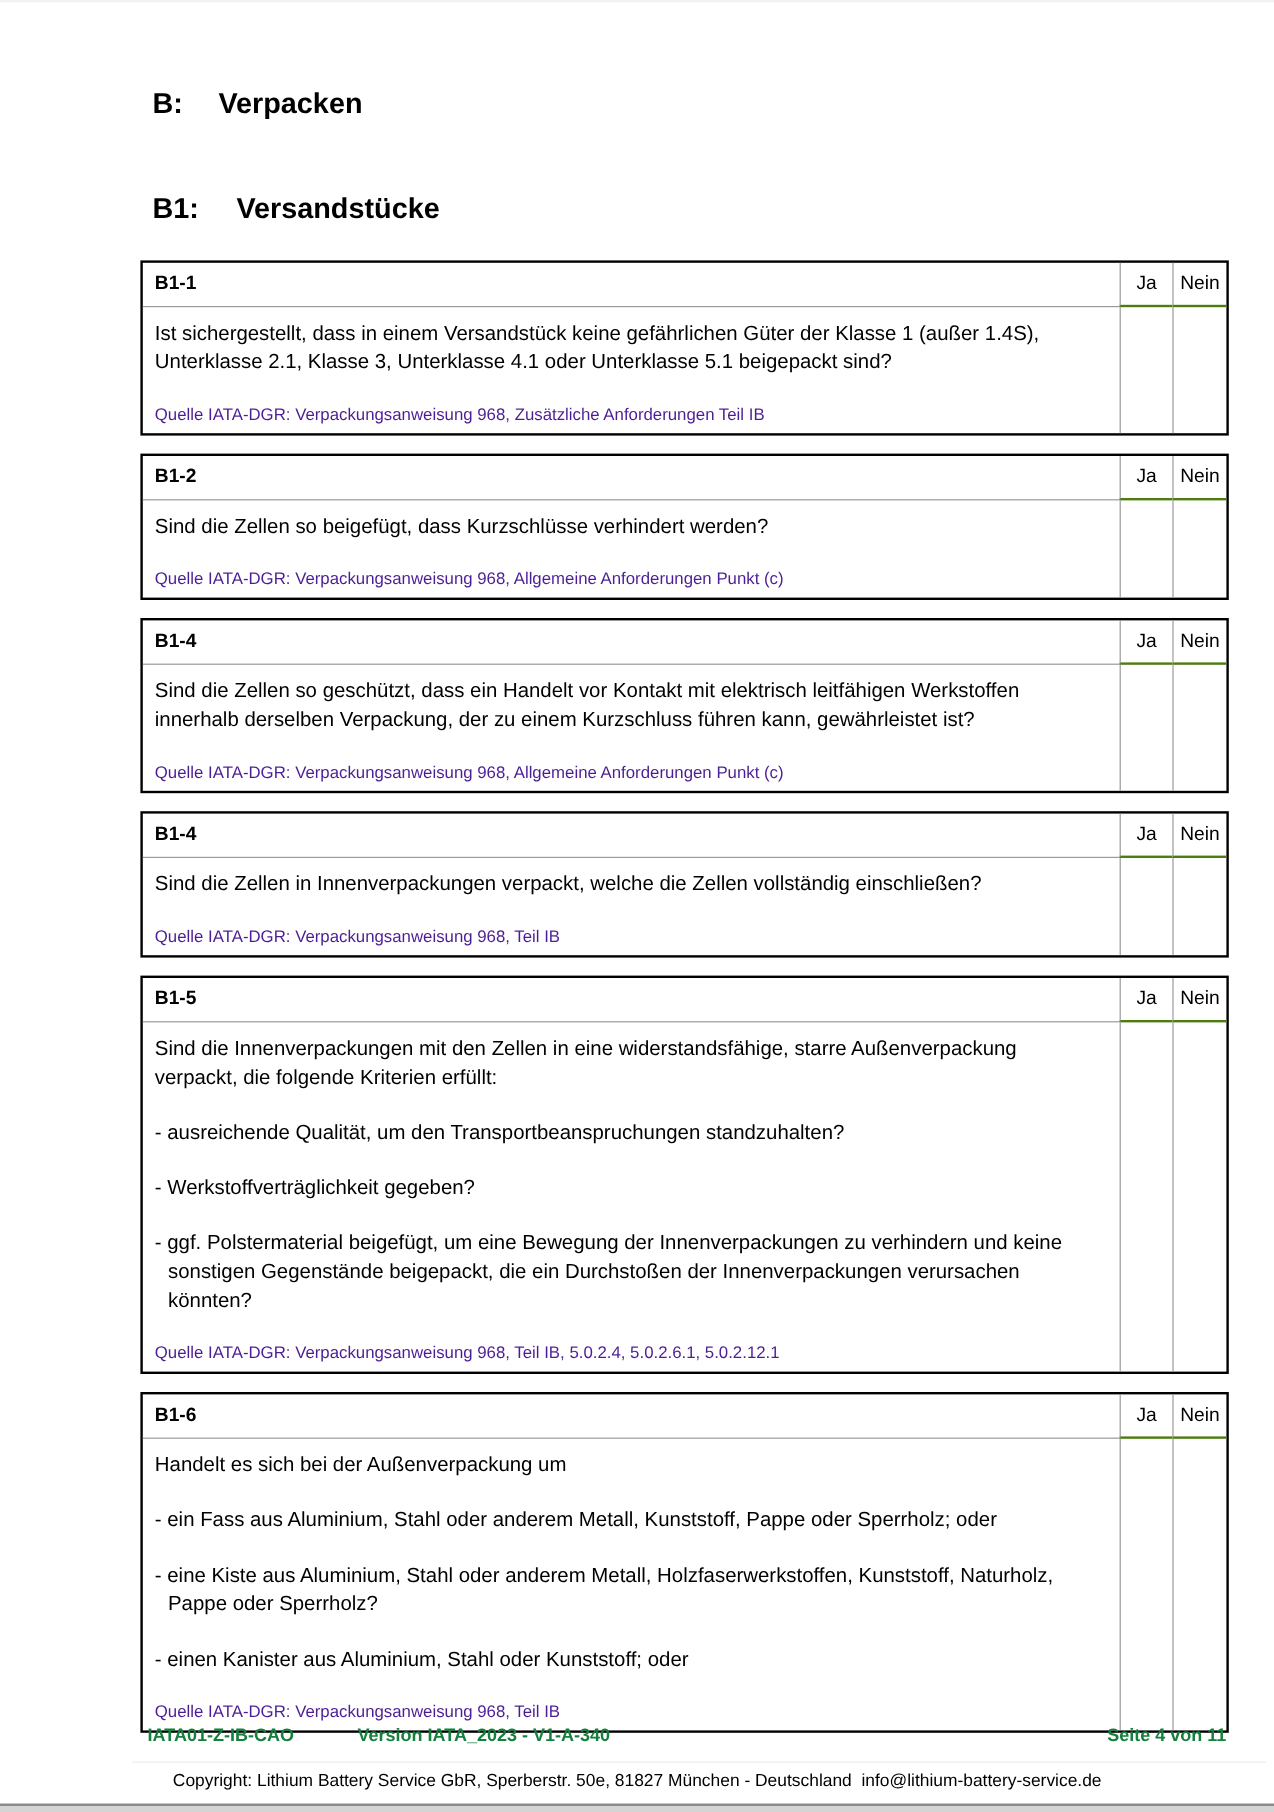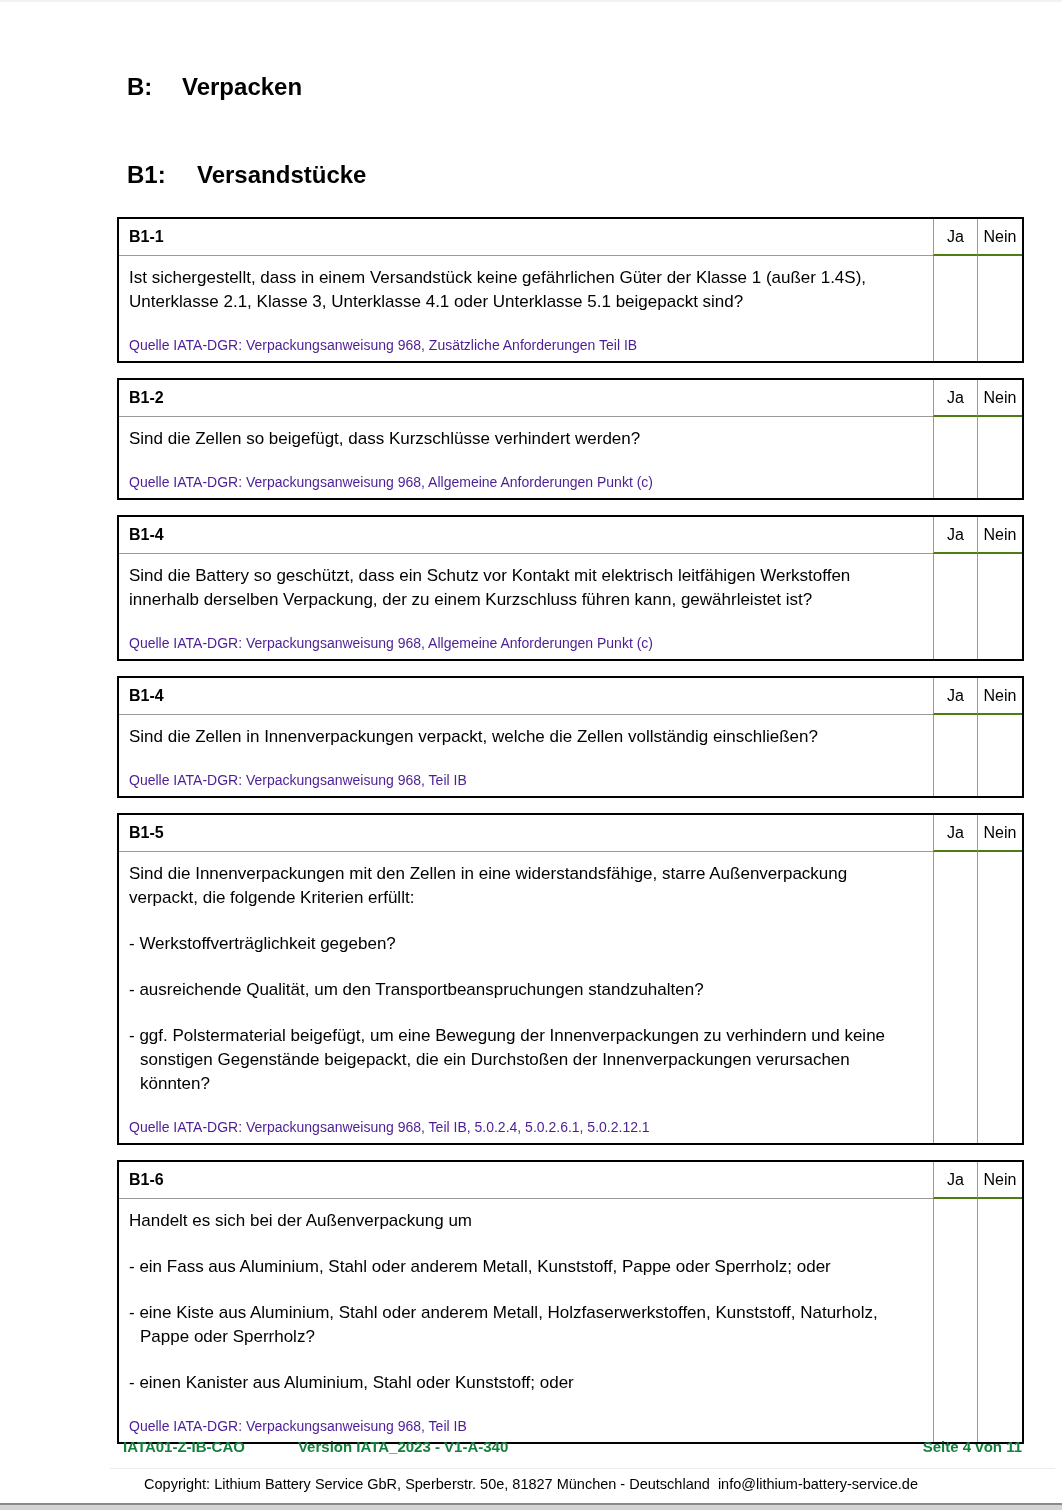--- a/index.html
+++ b/index.html
@@ -109,21 +109,21 @@
         </div>
         <div class="aja"></div>
         <div class="anein"></div>
       </section>
 
       <section class="qblock">
         <div class="qid">B1-4</div>
         <div class="hja">Ja</div>
         <div class="hnein">Nein</div>
         <div class="qtext">
-          <p class="para">Sind die Battery so geschützt, dass ein Schutz vor Kontakt mit elektrisch leitfähigen Werkstoffen innerhalb derselben Verpackung, der zu einem Kurzschluss führen kann, gewährleistet ist?</p>
+          <p class="para">Sind die Zellen so geschützt, dass ein Handelt vor Kontakt mit elektrisch leitfähigen Werkstoffen innerhalb derselben Verpackung, der zu einem Kurzschluss führen kann, gewährleistet ist?</p>
           <p class="source">Quelle IATA-DGR: Verpackungsanweisung 968, Allgemeine Anforderungen Punkt (c)</p>
         </div>
         <div class="aja"></div>
         <div class="anein"></div>
       </section>
 
       <section class="qblock">
         <div class="qid">B1-4</div>
         <div class="hja">Ja</div>
         <div class="hnein">Nein</div>
@@ -134,22 +134,22 @@
         <div class="aja"></div>
         <div class="anein"></div>
       </section>
 
       <section class="qblock">
         <div class="qid">B1-5</div>
         <div class="hja">Ja</div>
         <div class="hnein">Nein</div>
         <div class="qtext">
           <p class="para">Sind die Innenverpackungen mit den Zellen in eine widerstandsfähige, starre Außenverpackung verpackt, die folgende Kriterien erfüllt:</p>
+          <p class="para hang">- ausreichende Qualität, um den Transportbeanspruchungen standzuhalten?</p>
           <p class="para hang">- Werkstoffverträglichkeit gegeben?</p>
-          <p class="para hang">- ausreichende Qualität, um den Transportbeanspruchungen standzuhalten?</p>
           <p class="para hang">- ggf. Polstermaterial beigefügt, um eine Bewegung der Innenverpackungen zu verhindern und keine sonstigen Gegenstände beigepackt, die ein Durchstoßen der Innenverpackungen verursachen könnten?</p>
           <p class="source">Quelle IATA-DGR: Verpackungsanweisung 968, Teil IB, 5.0.2.4, 5.0.2.6.1, 5.0.2.12.1</p>
         </div>
         <div class="aja"></div>
         <div class="anein"></div>
       </section>
 
       <section class="qblock">
         <div class="qid">B1-6</div>
         <div class="hja">Ja</div>

